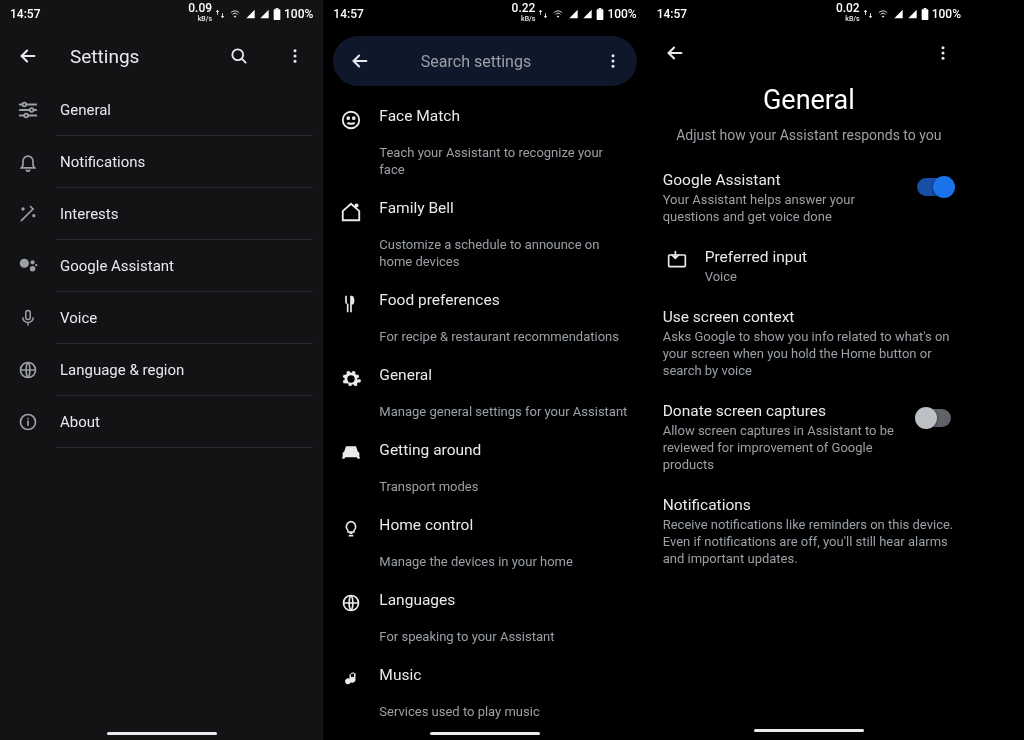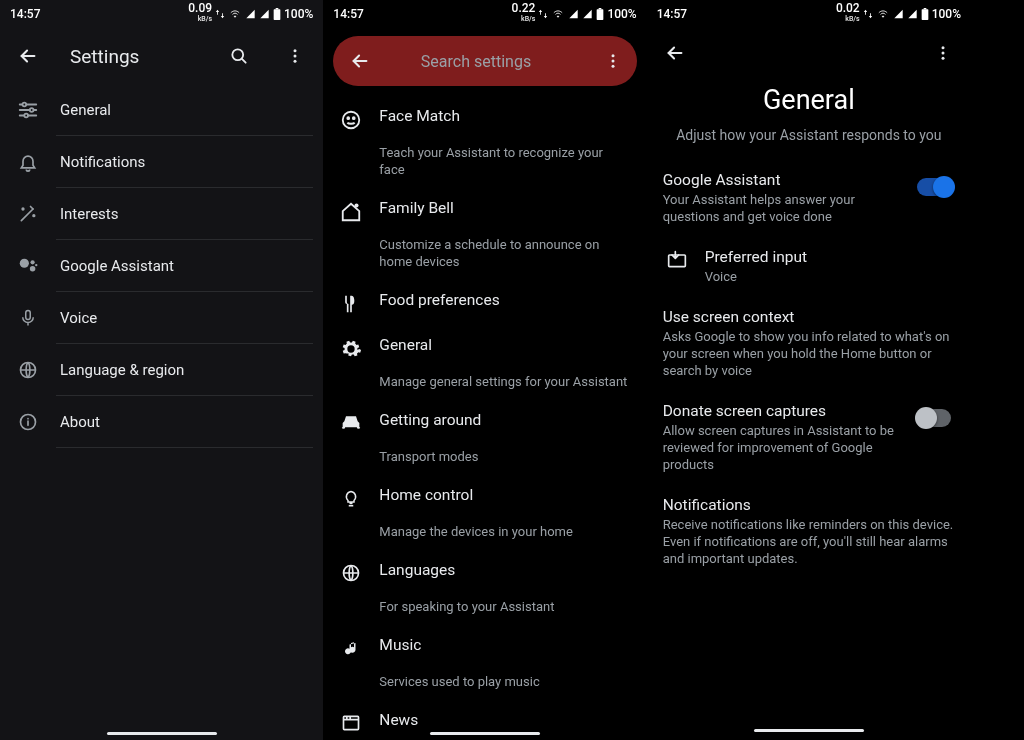--- a/index.html
+++ b/index.html
@@ -19,21 +19,21 @@
   .s1-appbar{height:56px;display:flex;align-items:center;padding:0 8px;gap:16px;}
   .s1-appbar .title{font-size:19px;font-weight:400;color:#e8eaed;flex:1;margin-left:6px;}
   .s1-appbar .icobtn{width:40px;height:40px;display:flex;align-items:center;justify-content:center;border-radius:50%;}
   .s1-list{padding:0 0 0 0;}
   .s1-item{display:flex;align-items:center;height:51px;padding:0 16px;gap:20px;}
   .s1-item .lbl{font-size:15px;color:#e8eaed;}
   .s1-item .icon{width:24px;display:flex;justify-content:center;color:#9aa0a6;}
   .s1-sep{height:1px;background:#2a2b2e;margin-left:56px;margin-right:10px;}
   
   .s2-top{padding:8px 10px 4px 10px;}
-  .s2-search{background:#7f1d1d;border-radius:28px;height:50px;display:flex;align-items:center;padding:0 6px 0 10px;gap:10px;}
+  .s2-search{background:#0f172a;border-radius:28px;height:50px;display:flex;align-items:center;padding:0 6px 0 10px;gap:10px;}
   .s2-search .ph{flex:1;text-align:center;color:#9aa0a6;font-size:16px;margin-left:-20px;}
   .s2-search .more{width:36px;height:36px;display:flex;align-items:center;justify-content:center;color:#e8eaed;}
   .s2-list{padding-top:6px;}
   .s2-item{display:flex;padding:10px 16px 10px 14px;gap:14px;align-items:flex-start;}
   .s2-item .icon{width:28px;display:flex;justify-content:center;margin-top:3px;color:#e8eaed;}
   .s2-item .txt{flex:1;}
   .s2-item .t1{font-size:15.5px;color:#e8eaed;line-height:20px;}
   .s2-item .t2{font-size:13px;color:#9aa0a6;line-height:17px;margin-top:18px;}
   
   .s3-appbar{height:50px;display:flex;align-items:center;padding:0 8px;justify-content:space-between;}
@@ -286,20 +286,21 @@
           </span>
       </div>
       <div class="s2-item">
         <span class="icon">
             <svg width="20" height="22" viewBox="0 0 24 24" fill="#e8eaed">
               <path d="M7 2v8a2 2 0 002 2v10H7V12a2 2 0 01-2-2V2h2zm-2 0v6M7 2v6M11 2v20h2V13c2 0 3-2 3-5s-1-6-3-6h-2z"></path>
             </svg>
           </span>
         <span class="txt">
             <div class="t1">Food preferences</div>
+            <div class="t2">For recipe &amp; restaurant recommendations</div>
           </span>
       </div>
       <div class="s2-item">
         <span class="icon">
             <svg width="22" height="22" viewBox="0 0 24 24" fill="#e8eaed">
               <path d="M12 8a4 4 0 100 8 4 4 0 000-8zm9 4l2 1-1 3-2-.5a8 8 0 01-1.5 1.5l.5 2-3 1-1-2h-2l-1 2-3-1 .5-2A8 8 0 016 16.5L4 17l-1-3 2-1v-2l-2-1 1-3 2 .5A8 8 0 017.5 6L7 4l3-1 1 2h2l1-2 3 1-.5 2c.6.4 1.1 1 1.5 1.5L20 7l1 3-2 1v2z"></path>
             </svg>
           </span>
         <span class="txt">
             <div class="t1">General</div>

